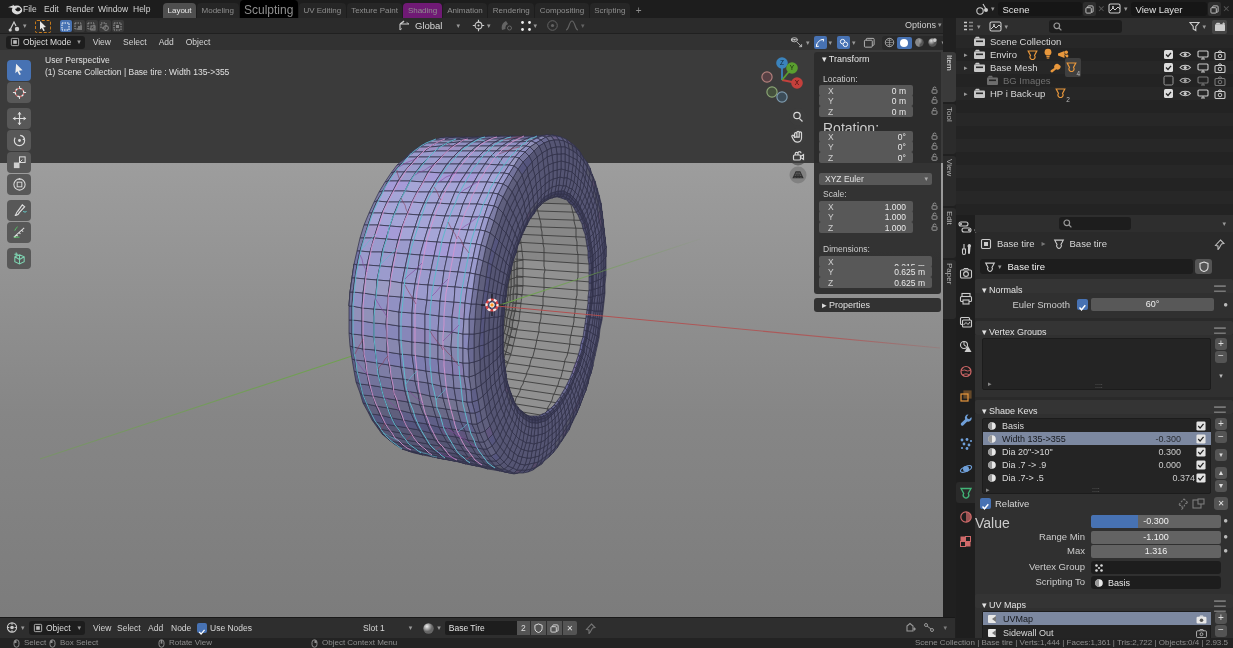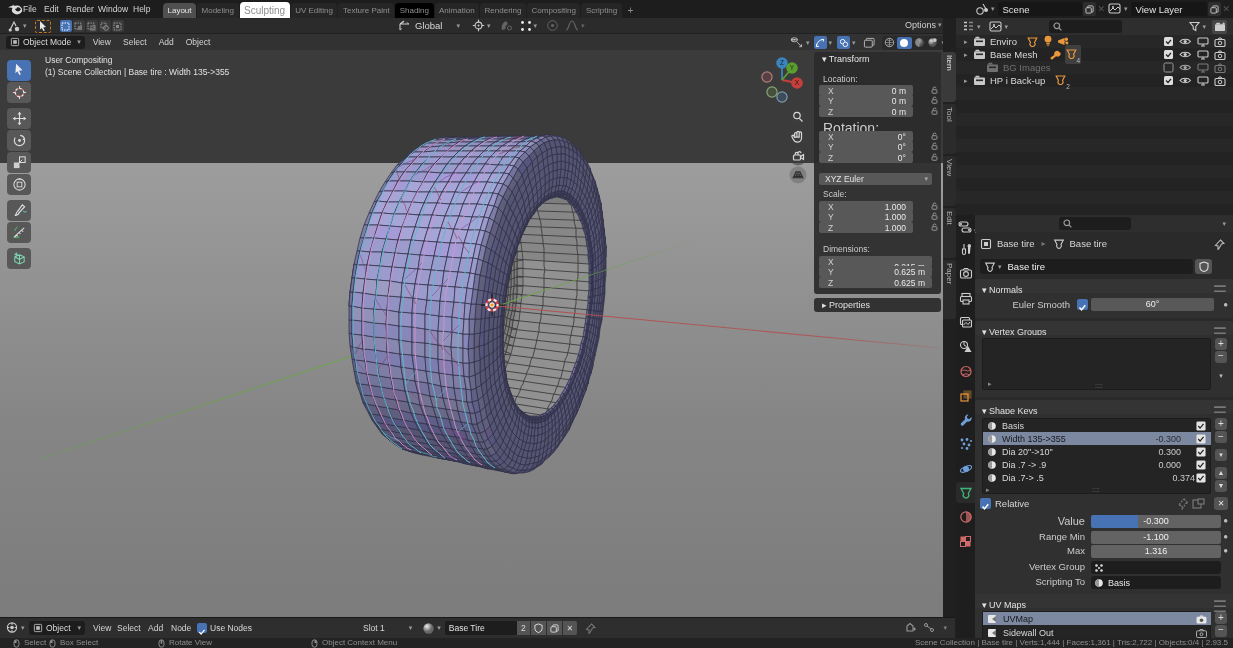--- a/index.html
+++ b/index.html
@@ -26,24 +26,24 @@
   <div class="abs" style="left:0;top:0;height:18px;width:160px">
     <span class="abs" style="left:23px;top:3.5px;color:#d4d4d4;font-size:8.5px">File</span>
     <span class="abs" style="left:44px;top:3.5px;color:#d4d4d4;font-size:8.5px">Edit</span>
     <span class="abs" style="left:66px;top:3.5px;color:#d4d4d4;font-size:8.5px">Render</span>
     <span class="abs" style="left:98px;top:3.5px;color:#d4d4d4;font-size:8.5px">Window</span>
     <span class="abs" style="left:133px;top:3.5px;color:#d4d4d4;font-size:8.5px">Help</span>
   </div>
   <div class="abs row" style="left:163px;top:2px;height:16px;gap:1px">
         <span style="background:#4f4f4f;color:#e8e8e8;font-size:8px;padding:3px 4.5px;border-radius:4px 4px 0 0">Layout</span>
         <span style="background:#262626;color:#8f8f8f;font-size:8px;padding:3px 4.5px;border-radius:4px 4px 0 0">Modeling</span>
-        <span style="background:#ffffff;color:#8f8f8f;font-size:10px;padding:3px 4.5px;border-radius:4px 4px 0 0">Sculpting</span>
+        <span style="background:#000000;color:#8f8f8f;font-size:12px;padding:3px 4.5px;border-radius:4px 4px 0 0">Sculpting</span>
         <span style="background:#262626;color:#8f8f8f;font-size:8px;padding:3px 4.5px;border-radius:4px 4px 0 0">UV Editing</span>
         <span style="background:#262626;color:#8f8f8f;font-size:8px;padding:3px 4.5px;border-radius:4px 4px 0 0">Texture Paint</span>
-        <span style="background:#000000;color:#8f8f8f;font-size:8px;padding:3px 4.5px;border-radius:4px 4px 0 0">Shading</span>
+        <span style="background:#701a75;color:#8f8f8f;font-size:8px;padding:3px 4.5px;border-radius:4px 4px 0 0">Shading</span>
         <span style="background:#262626;color:#8f8f8f;font-size:8px;padding:3px 4.5px;border-radius:4px 4px 0 0">Animation</span>
         <span style="background:#262626;color:#8f8f8f;font-size:8px;padding:3px 4.5px;border-radius:4px 4px 0 0">Rendering</span>
         <span style="background:#262626;color:#8f8f8f;font-size:8px;padding:3px 4.5px;border-radius:4px 4px 0 0">Compositing</span>
         <span style="background:#262626;color:#8f8f8f;font-size:8px;padding:3px 4.5px;border-radius:4px 4px 0 0">Scripting</span>
         <span style="color:#8f8f8f;font-size:10px;padding:0 5px">+</span>
       </div>
 
   <div class="abs row" style="left:975px;top:1px;height:16px">
     <svg width="14" height="12" viewBox="0 0 14 12">
           <circle cx="5" cy="8" r="3.2" fill="none" stroke="#ccc" stroke-width="1.1"></circle>
@@ -2561,21 +2561,21 @@
         </g>
 <path d="M497 256 L700 189" stroke="url(#gfade2)" stroke-width="1.1" fill="none"></path>
 <path d="M497 256 L940 298" stroke="url(#rfade)" stroke-width="1.1" fill="none"></path>
 <g transform="translate(492,255)">
   <path d="M0 -11 V-4 M0 11 V4 M-11 0 H-4 M11 0 H4" stroke="#111" stroke-width="1"></path>
   <circle r="5.5" fill="none" stroke="#dd4444" stroke-width="2.2"></circle>
   <circle r="5.5" fill="none" stroke="#eeeeee" stroke-width="2.2" stroke-dasharray="2.85 2.85" stroke-dashoffset="1.4"></circle>
   <circle r="2.2" fill="#ff9422" stroke="#ffffff" stroke-width="1"></circle>
 </g>
 </svg></div>
-  <div class="abs" style="left:45px;top:5px;color:#e0e0e0;font-size:8.5px">User Compositing</div>
+  <div class="abs" style="left:45px;top:5px;color:#e0e0e0;font-size:8.5px">User Perspective</div>
   <div class="abs" style="left:45px;top:17px;color:#e0e0e0;font-size:8.5px">(1) Scene Collection | Base tire : Width 135-&gt;355</div>
   <div class="abs" style="left:7px;top:10px;width:24px;height:210px">
       <div style="position:absolute;left:0;top:0px;width:24px;height:21px;background:#4772b3;border-radius:4px;display:flex;align-items:center;justify-content:center">
         <svg width="15" height="15" viewBox="0 0 16 16">
           <path d="M4 1 L12 9 L7.6 9.6 L10 14 L8 15 L5.6 10.4 L3 13 Z" fill="#eee" transform="translate(1,0) scale(0.85)"></path>
         </svg>
       </div>
       <div style="position:absolute;left:0;top:22px;width:24px;height:21px;background:#585858;border-radius:4px;display:flex;align-items:center;justify-content:center">
         <svg width="15" height="15" viewBox="0 0 16 16">
           <circle cx="8" cy="8" r="4.5" fill="none" stroke="#d66" stroke-width="1.4" stroke-dasharray="2.3 2.3"></circle>
@@ -2884,20 +2884,29 @@
  <div style="width:15px;height:14px;background:#454545;border-radius:2px;margin-left:6px;display:flex;align-items:center;justify-content:center">
         <svg width="12" height="10" viewBox="0 0 13 11">
           <rect x="1" y="2.5" width="11" height="7.5" rx="1" fill="#ccc"></rect>
           <path d="M1.5 2.5 L3 0.8 H6 L7 2.5" fill="#ccc"></path>
           <path d="M10.5 0.5 v3 M9 2 h3" stroke="#ccc" stroke-width="1"></path>
         </svg>
       </div>
 </div>
     <div style="position:absolute;left:0;top:17px;width:277px;height:180px;background:repeating-linear-gradient(#272727 0 13px, #232323 13px 26px)"></div>
     <div style="position:relative;padding-top:0px">
+      <div class="row" style="height:13px;padding-left:8px">
+        <span style="color:#999;font-size:7px;width:9px;display:inline-block"></span>
+        <svg width="13" height="11" viewBox="0 0 13 11">
+          <rect x="1" y="2.5" width="11" height="7.5" rx="1" fill="#c8c8c8"></rect>
+          <path d="M1.5 2.5 L3 0.8 H6 L7 2.5" fill="#c8c8c8"></path>
+          <rect x="3" y="4.5" width="7" height="1.6" fill="#2a2a2a"></rect>
+        </svg>
+        <span style="color:#d9d9d9;font-size:9.5px;margin-left:4px">Scene Collection</span>
+      </div>
       <div class="row" style="height:13px;padding-left:8px">
         <span style="color:#999;font-size:7px;width:9px;display:inline-block">▸</span>
         <svg width="13" height="11" viewBox="0 0 13 11">
           <rect x="1" y="2.5" width="11" height="7.5" rx="1" fill="#c8c8c8"></rect>
           <path d="M1.5 2.5 L3 0.8 H6 L7 2.5" fill="#c8c8c8"></path>
           <rect x="3" y="4.5" width="7" height="1.6" fill="#2a2a2a"></rect>
         </svg>
         <span style="color:#d9d9d9;font-size:9.5px;margin-left:4px">Enviro</span>
         <span style="margin-left:10px"><svg width="11" height="11" viewBox="0 0 11 11">
             <path d="M1.2 2 H9.8 L7.5 6.5 A2.5 2.5 0 1 1 3.5 6.5 Z" fill="none" stroke="#e8973c" stroke-width="1.2"></path>
@@ -3235,21 +3244,21 @@
       </svg></div>
     <span style="position:absolute;left:39px;top:283px;color:#d6d6d6;font-size:9.5px">Relative</span>
     <svg style="position:absolute;right:44px;top:283px;opacity:.55" width="12" height="12" viewBox="0 0 12 12">
       <path d="M7 1 L11 5 L8.5 5.5 L6 10 L5 11 L5 7.5 L1.5 7 z" fill="none" stroke="#bbb" stroke-width="1.1" stroke-dasharray="2 1.2"></path>
     </svg>
     <svg style="position:absolute;right:28px;top:283px;opacity:.55" width="13" height="12" viewBox="0 0 13 12">
       <rect x="1" y="2" width="8" height="8" fill="none" stroke="#bbb" stroke-width="1.1"></rect>
       <rect x="6" y="1" width="6" height="5" fill="#303030" stroke="#bbb" stroke-width="1.1"></rect>
     </svg>
     <div class="btn" style="position:absolute;right:5px;top:282px;width:14px;height:13px;text-align:center;line-height:13px;font-size:8px;color:#e6e6e6">✕</div>
-    <span style="position:absolute;left:19px;top:300px;width:110px;text-align:right;color:#cccccc;font-size:11px">Value</span>
+    <span style="position:absolute;left:19px;top:300px;width:110px;color:#cccccc;font-size:14px">Value</span>
     <div style="position:absolute;left:135px;top:300px;width:130px;height:13px;background:#636363;border-radius:2px;overflow:hidden">
       <div style="position:absolute;left:0;top:0;width:36%;height:13px;background:#4772b3;border-radius:2px 0 0 2px"></div>
       <span style="position:absolute;left:0;right:0;text-align:center;color:#f0f0f0;font-size:9px;line-height:13px">-0.300</span>
     </div>
     <span style="position:absolute;right:5px;top:301px;color:#bbb;font-size:8px">●</span>
     <span style="position:absolute;left:19px;top:316px;width:110px;text-align:right;color:#cccccc;font-size:9.5px">Range Min</span>
     <div style="position:absolute;left:135px;top:316px;width:130px;height:13px;background:#636363;border-radius:2px;overflow:hidden">
       <span style="position:absolute;left:0;right:0;text-align:center;color:#f0f0f0;font-size:9px;line-height:13px">-1.100</span>
     </div>
     <span style="position:absolute;right:5px;top:317px;color:#bbb;font-size:8px">●</span>

